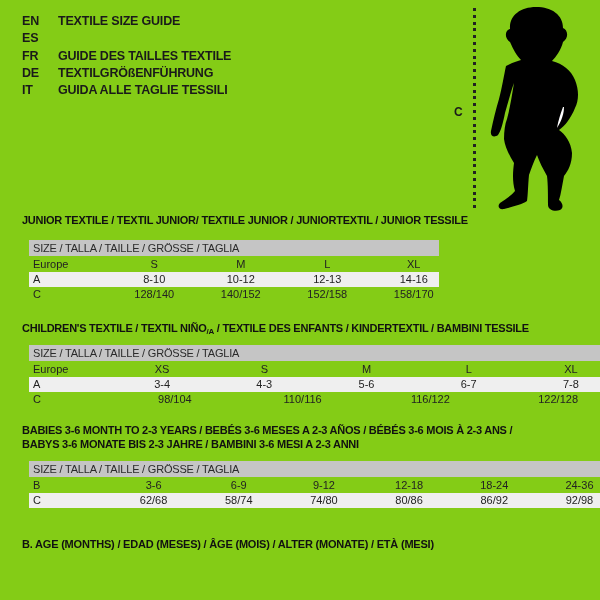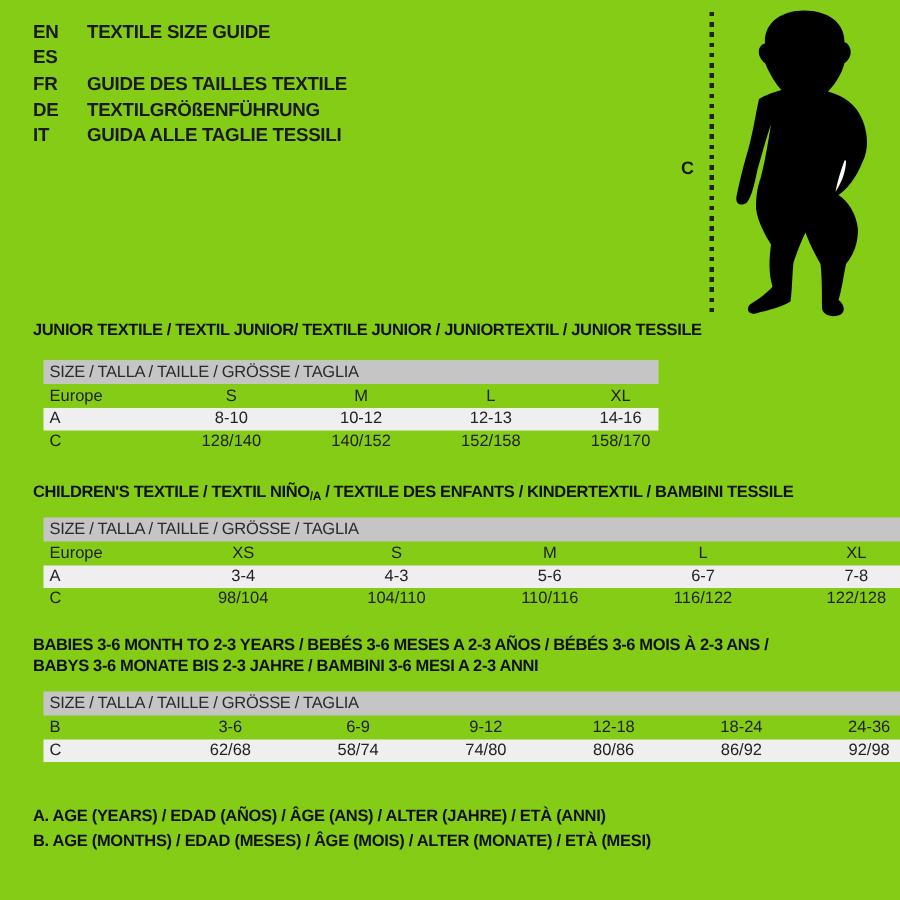--- a/index.html
+++ b/index.html
@@ -139,21 +139,20 @@
       <span class="t-label">A</span>
       <span class="t-cell">3-4</span>
       <span class="t-cell">4-3</span>
       <span class="t-cell">5-6</span>
       <span class="t-cell">6-7</span>
       <span class="t-cell">7-8</span>
     </div>
     <div class="t-row">
       <span class="t-label">C</span>
       <span class="t-cell">98/104</span>
-      <span class="t-cell">104/110</span>
       <span class="t-cell">110/116</span>
       <span class="t-cell">116/122</span>
       <span class="t-cell">122/128</span>
     </div>
   </div>
 
   <div class="tbl-title" style="top:423px;">
     <div style="height:14px;line-height:14px;">BABIES 3-6 MONTH TO 2-3 YEARS / BEBÉS 3-6 MESES A 2-3 AÑOS / BÉBÉS 3-6 MOIS À 2-3 ANS /</div>
     <div style="height:14px;line-height:14px;">BABYS 3-6 MONATE BIS 2-3 JAHRE / BAMBINI 3-6 MESI A 2-3 ANNI</div>
   </div>
@@ -173,17 +172,16 @@
       <span class="t-cell">62/68</span>
       <span class="t-cell">58/74</span>
       <span class="t-cell">74/80</span>
       <span class="t-cell">80/86</span>
       <span class="t-cell">86/92</span>
       <span class="t-cell">92/98</span>
     </div>
   </div>
 
   <div class="footnotes">
-    <div class="footnote">A. AGE (YEARS) / EDAD (AÑOS) / ÂGE (ANS) / ALTER (JAHRE) / ETÀ (ANNI)</div>
     <div class="footnote">B. AGE (MONTHS) / EDAD (MESES) / ÂGE (MOIS) / ALTER (MONATE) / ETÀ (MESI)</div>
   </div>
 
 </div>
 
 </body></html>

